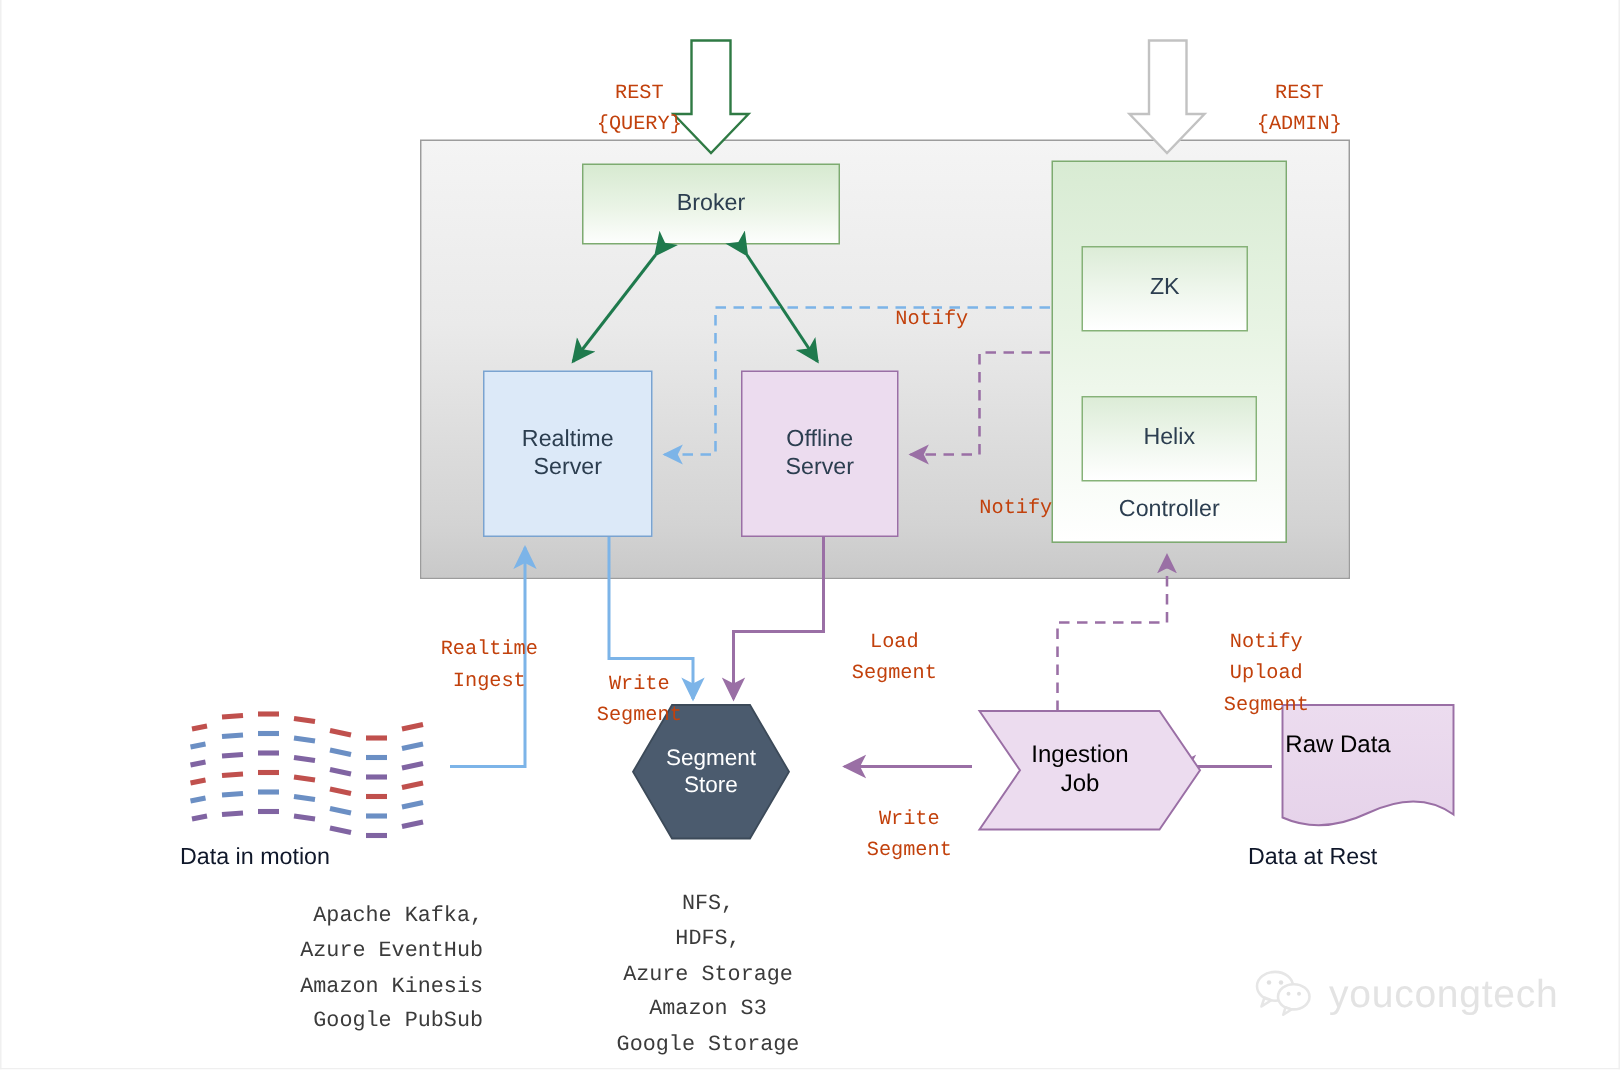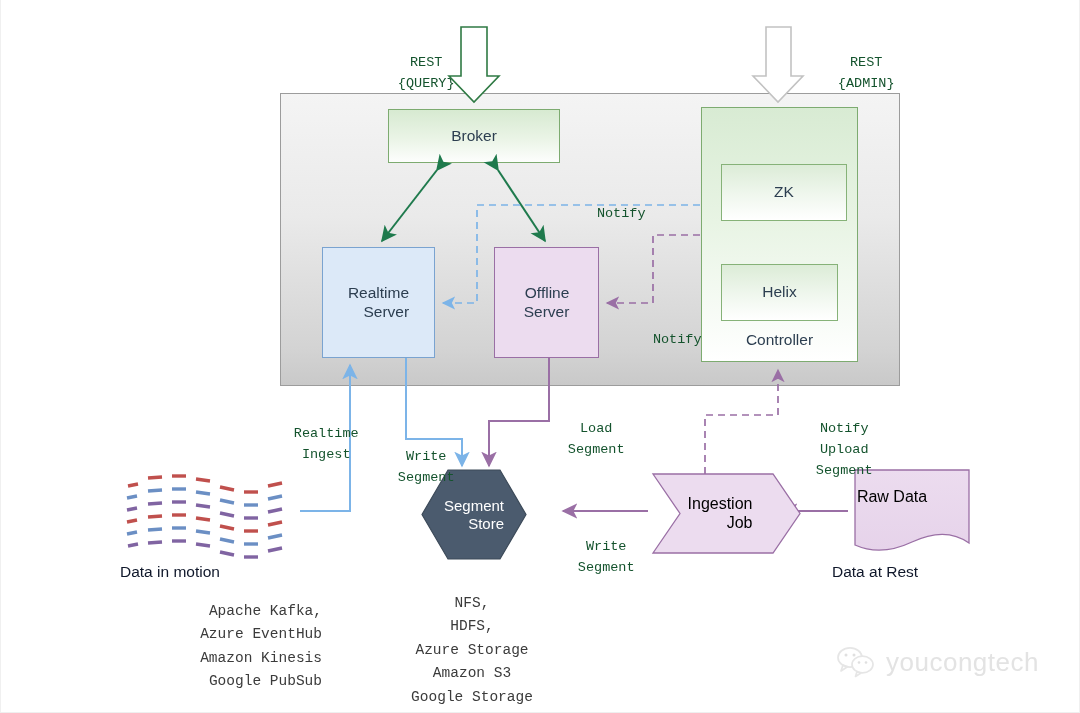--- a/index.html
+++ b/index.html
@@ -8,62 +8,62 @@
     background:#ffffff;
     font-family:"Liberation Sans", sans-serif;
     overflow:hidden;
     position:relative;
   }
   #stage{position:absolute;left:0;top:0;width:1080px;height:713px;}
   #svg-layer{position:absolute;left:0;top:0;width:1080px;height:713px;}
 
   .node{position:absolute;box-sizing:border-box;display:flex;align-items:center;
         justify-content:center;text-align:center;line-height:1.18;}
-  .node span{display:block;text-align:right;}
+  .node span{display:block;}
 
   
   .cluster{
     left:280px;top:93px;width:620px;height:293px;
     background:linear-gradient(180deg,#f4f4f4 0%,#eaeaea 42%,#d3d3d3 88%,#c9c9c9 100%);
     border:1px solid #9c9c9c;
   }
   
   .broker{
     left:388px;top:109px;width:172px;height:54px;
     background:linear-gradient(180deg,#d7ead1 0%,#eaf4e6 55%,#fdfefd 100%);
     border:1px solid #7dab70;color:#2c3e50;font-size:15.5px;
   }
   .controller{
     left:701px;top:107px;width:157px;height:255px;
     background:linear-gradient(180deg,#d8ebd3 0%,#e8f4e4 45%,#ffffff 100%);
     border:1px solid #7dab70;color:#2c3e50;font-size:15.5px;
     align-items:flex-end;justify-content:center;padding-bottom:12px;
   }
   .zk{
-    left:721px;top:164px;width:126px;height:57px;
+    left:721px;top:164px;width:111px;height:57px;
     background:linear-gradient(180deg,#dcecd7 0%,#eef6ec 50%,#ffffff 100%);
     border:1px solid #86b278;color:#2c3e50;font-size:15.5px;
   }
   .helix{
     left:721px;top:264px;width:117px;height:57px;
     background:linear-gradient(180deg,#dcecd7 0%,#eef6ec 50%,#ffffff 100%);
     border:1px solid #86b278;color:#2c3e50;font-size:15.5px;
   }
   
   .realtime{
     left:322px;top:247px;width:113px;height:111px;
     background:#dce9f8;border:1px solid #7aa3d0;color:#2c3e50;font-size:15.5px;
   }
   .offline{
     left:494px;top:247px;width:105px;height:111px;
     background:#ecdcef;border:1px solid #9a6fa5;color:#2c3e50;font-size:15.5px;
   }
   
   .flow-label{position:absolute;font-family:"Liberation Mono", monospace;
-     font-size:13.5px;color:#14532d;text-align:center;line-height:1.55;white-space:pre;}
+     font-size:13.5px;color:#c2410c;text-align:center;line-height:1.55;white-space:pre;}
   .plain-label{position:absolute;font-family:"Liberation Sans",sans-serif;
      font-size:15.5px;color:#0f172a;text-align:left;white-space:nowrap;}
   .mono-block{position:absolute;font-family:"Liberation Mono", monospace;
      font-size:14.5px;color:#3b3b3b;text-align:center;line-height:1.62;}
 
   
   .segstore{
     left:422px;top:470px;width:104px;height:89px;
     color:#ffffff;font-size:15px;
     background:#4b5b6e;

